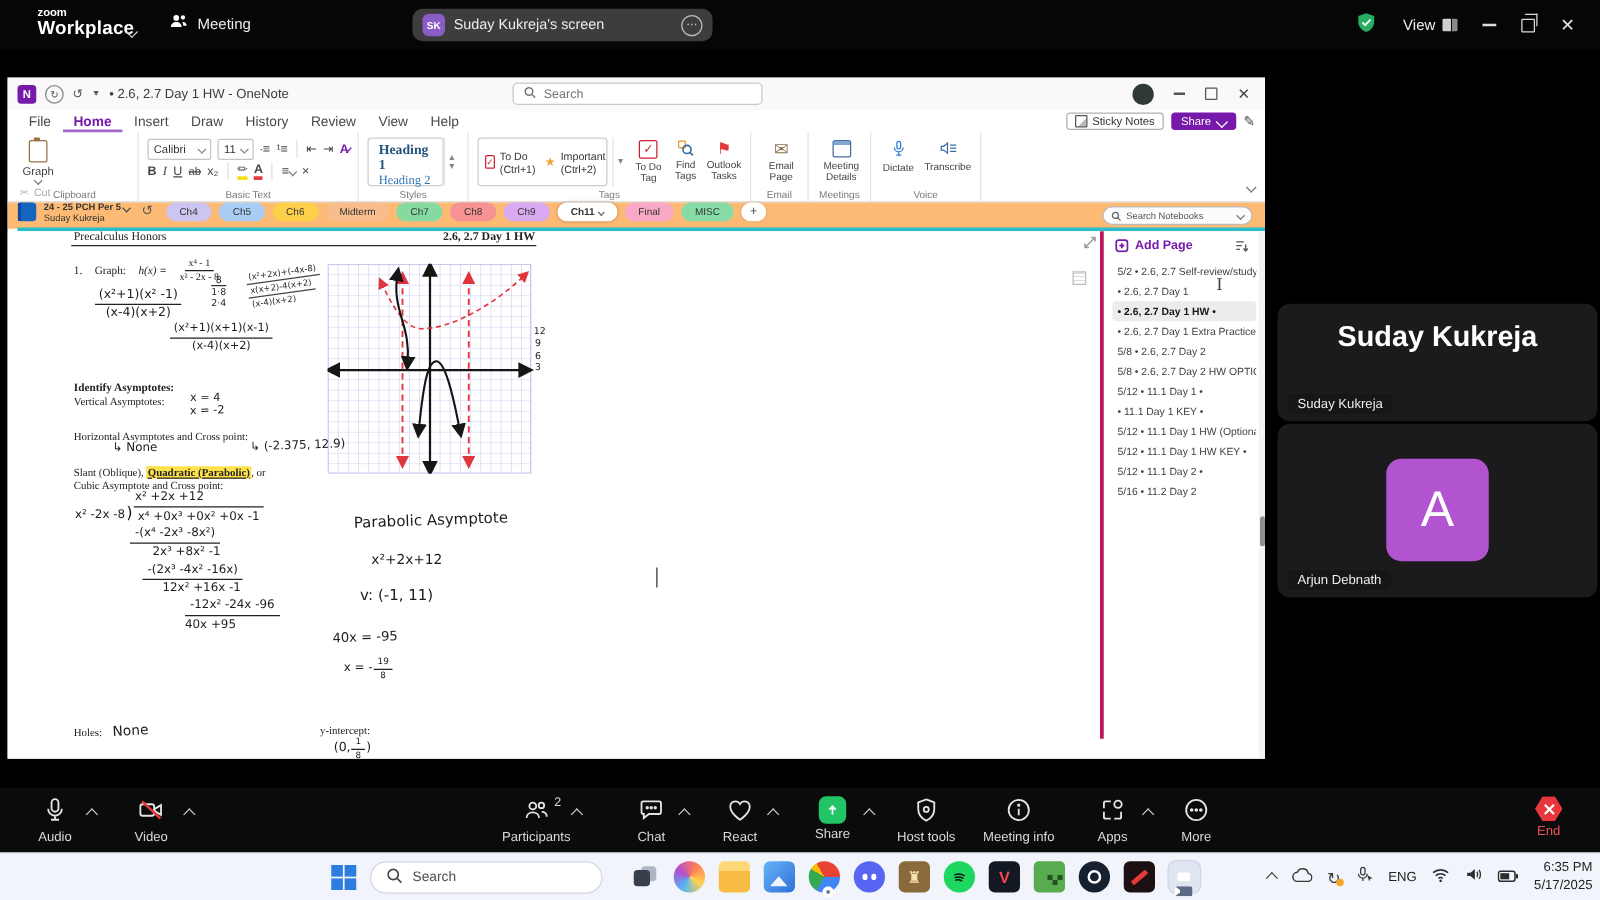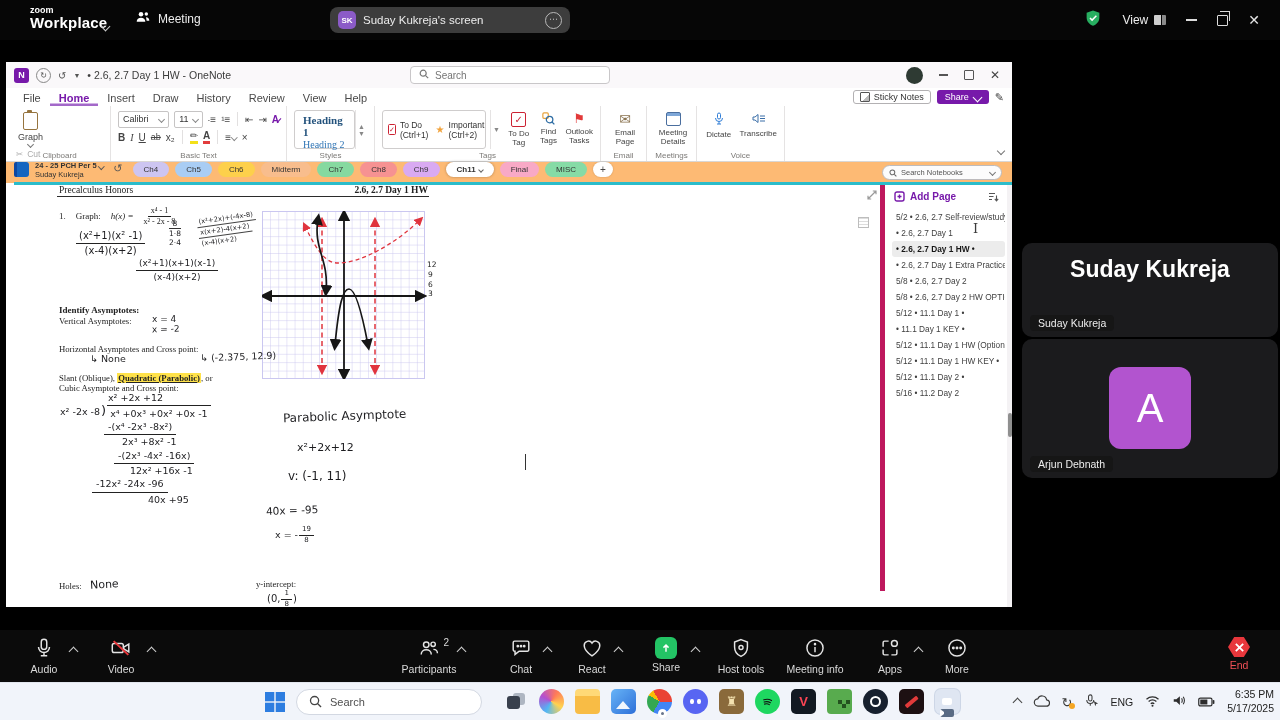--- a/index.html
+++ b/index.html
@@ -113,21 +113,21 @@
   .ld-q{margin-left:48px;padding-bottom:1px}
   .ld-r2{display:flex;align-items:flex-start}
   .ld-br{font-size:13px;line-height:.9;margin:0 1px}
   .ld-dd{border-top:1.5px solid #222;padding:1px 3px 0}
   .ld-l{width:max-content}
   .ld-l.u{border-bottom:1.5px solid #222;padding:0 4px 1px}
   .hlt{padding:0 1px}
   .gtick{font-family:"DejaVu Sans",sans-serif;font-size:7.5px;fill:#222}
   .caret{position:absolute;width:1.3px;height:16px;background:#333}
   .anchor-ico{position:absolute;width:9px;height:9px;border:1px solid #bdbdbd;background:repeating-linear-gradient(#ddd 0 1px,#fff 1px 3px)}
-  .on-pagelist{position:absolute;right:5px;top:0;width:127px;bottom:16px;border-left:5px solid #be185d;padding:4px 2px 17px 7px;box-sizing:border-box}
+  .on-pagelist{position:absolute;right:5px;top:0;width:127px;bottom:16px;border-left:3px solid #be185d;padding:4px 2px 17px 7px;box-sizing:border-box}
   .pl-add{display:flex;align-items:center;gap:5px;color:#7719aa;font-weight:700;font-size:10px;padding:2px 2px 7px;position:relative}
   .pl-sort{position:absolute;right:6px;top:3px}
   .pl-item{font-size:8.3px;color:#3f3f3f;padding:3px 4px;border-radius:3px;white-space:nowrap;overflow:hidden}
   .pl-item.selected{background:#ececec;font-weight:700;color:#161616}
   .on-vscroll{position:absolute;right:0;top:0;bottom:0;width:5px;background:#f4f2f4}
   .on-vthumb{position:absolute;right:0.5px;top:228px;width:4px;height:24px;background:#8f8f8f;border-radius:2px}
 
   
   .vp-tile{position:absolute;left:1022px;width:256px;background:#1b1b1d;border-radius:10px}
   .vp-big{font-size:23px;font-weight:700;color:#fff;text-align:center;margin-top:13px}
@@ -533,21 +533,21 @@
         <div class="ld-q">x² +2x +12</div>
         <div class="ld-r2">
           <span>x² -2x -8</span>
             <span class="ld-br">)</span>
             <span class="ld-dd">x⁴ +0x³ +0x² +0x -1</span>
         </div>
         <div class="ld-l u" style="margin-left:44px">-(x⁴ -2x³ -8x²)</div>
         <div class="ld-l" style="margin-left:62px">2x³ +8x² -1</div>
         <div class="ld-l u" style="margin-left:54px">-(2x³ -4x² -16x)</div>
         <div class="ld-l" style="margin-left:70px">12x² +16x -1</div>
-        <div class="ld-l u" style="margin-left:32px">-12x² -24x -96</div>
+        <div class="ld-l u" style="margin-left:88px">-12x² -24x -96</div>
         <div class="ld-l" style="margin-left:88px">40x +95</div>
       </div>
 
       <div class="hw abs" style="left:277px;top:224px;font-size:12px;transform:rotate(-2deg)">Parabolic Asymptote</div>
       <div class="hw abs" style="left:291px;top:256px;font-size:11px">x²+2x+12</div>
       <div class="hw abs" style="left:282px;top:284px;font-size:12px">v: (-1, 11)</div>
       <div class="hw abs" style="left:260px;top:319px;font-size:10.5px;transform:rotate(-2deg)">40x = -95</div>
       <div class="hw abs" style="left:269px;top:340px;font-size:9.5px;display:flex;align-items:center;gap:1px">
         <span>x = -</span>
         <span class="frac2" style="font-size:7px">

